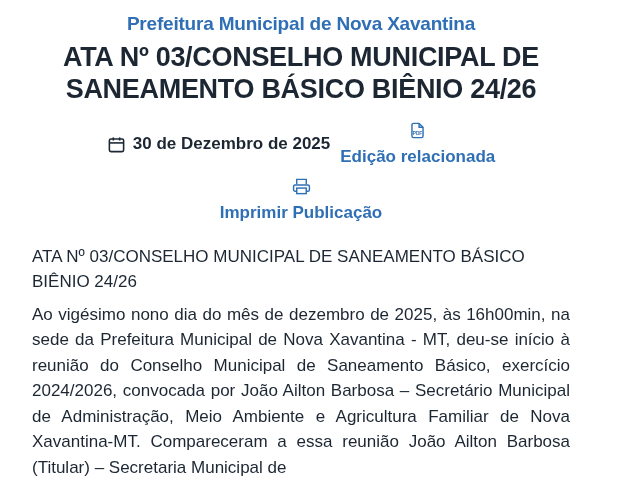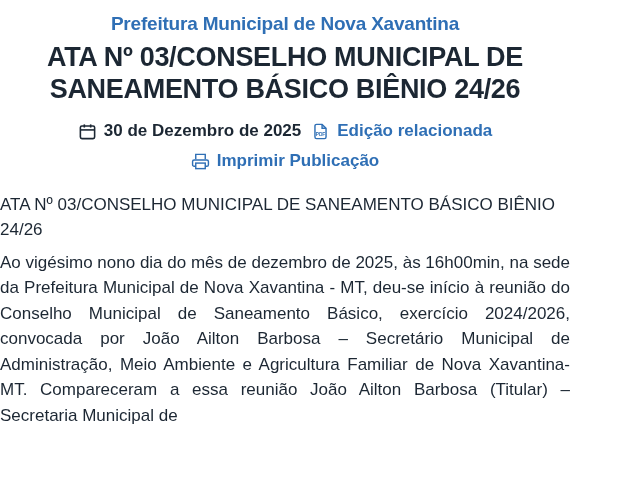--- a/index.html
+++ b/index.html
@@ -9,21 +9,21 @@
     width: 640px;
     height: 480px;
     overflow: hidden;
     background: #ffffff;
     font-family: "Liberation Sans", sans-serif;
   }
   .page {
     width: 588px;
     height: 480px;
     background: #ffffff;
-    padding: 10px 18px 0 0;
+    padding: 10px 18px 0 32px;
     position: relative;
   }
   .org-name {
     text-align: center;
     color: #2f6fb5;
     font-size: 19px;
     font-weight: bold;
     letter-spacing: -0.2px;
     line-height: 1.25;
     margin: 2px 0 6px 0;
@@ -55,20 +55,21 @@
     white-space: nowrap;
   }
   .meta-link {
     color: #2f6fb5;
     text-decoration: none;
     font-size: 17px;
     display: inline-flex;
     align-items: center;
     gap: 7px;
     white-space: nowrap;
+    flex-direction: column;
   }
   .meta-row.second {
   }
   .icon {
     display: inline-flex;
     align-items: center;
     justify-content: center;
     flex: none;
   }
   .body-head {

